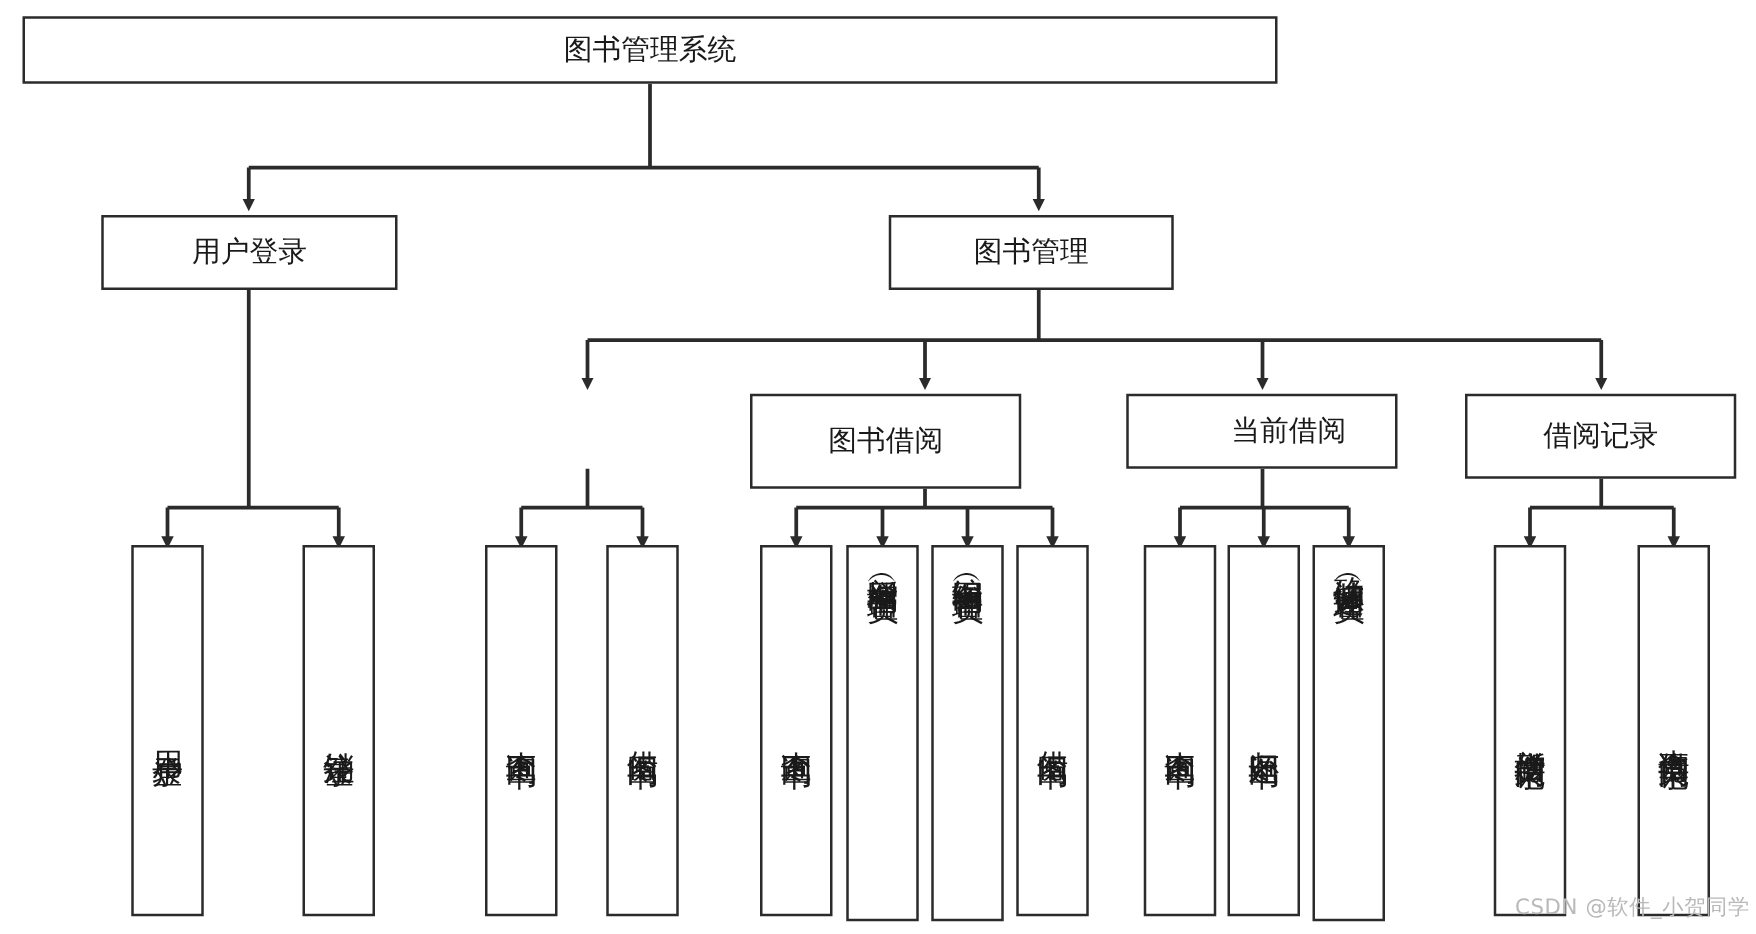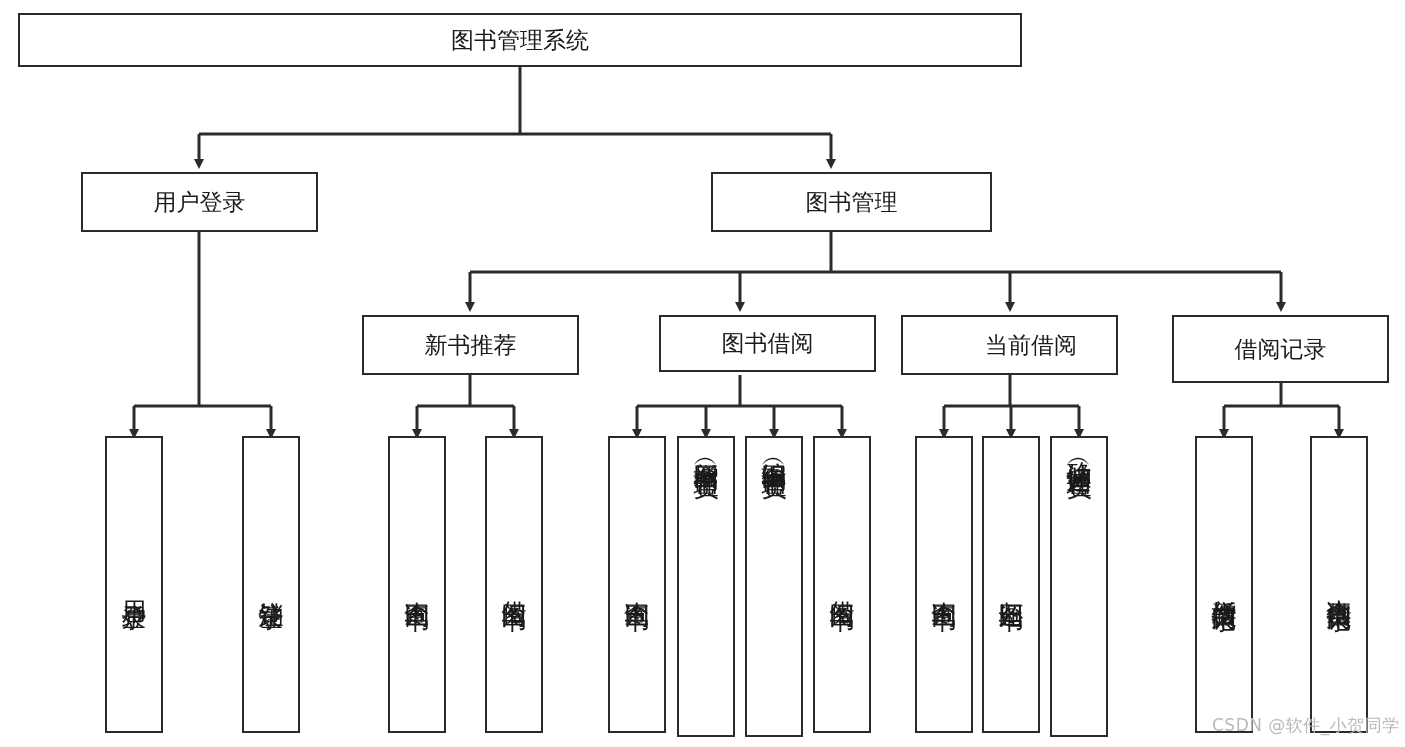--- a/index.html
+++ b/index.html
@@ -131,28 +131,25 @@
     </g>
   </svg>
 
   <div class="node root horiz" style="left:18px; top:13px; width:1004px; height:54px;">
     <span class="label">图书管理系统</span>
   </div>
 
   <div class="node horiz" style="left:81px; top:172px; width:237px; height:60px;">
     <span class="label">用户登录</span>
   </div>
-  <div class="node horiz" style="left:711px; top:172px; width:281px; height:60px;">
+  <div class="node horiz" style="left:711px; top:172px; width:228px; height:60px;">
     <span class="label">图书管理</span>
   </div>
 
-  <div class="node horiz" style="left:362px; top:315px; width:217px; height:60px;">
-    <span class="label">新书推荐</span>
-  </div>
-  <div class="node horiz" style="left:659px; top:315px; width:217px; height:57px;justify-content:center;">
+  <div class="node horiz" style="left:600px; top:315px; width:217px; height:76px;justify-content:center;">
     <span class="label">图书借阅</span>
   </div>
   <div class="node horiz" style="left:901px; top:315px; width:217px; height:60px;padding-left:43px;">
     <span class="label">当前借阅</span>
   </div>
   <div class="node horiz" style="left:1172px; top:315px; width:217px; height:68px;">
     <span class="label">借阅记录</span>
   </div>
 
   <div class="node vert centered" style="left:105px; top:436px; width:58px; height:297px;">

